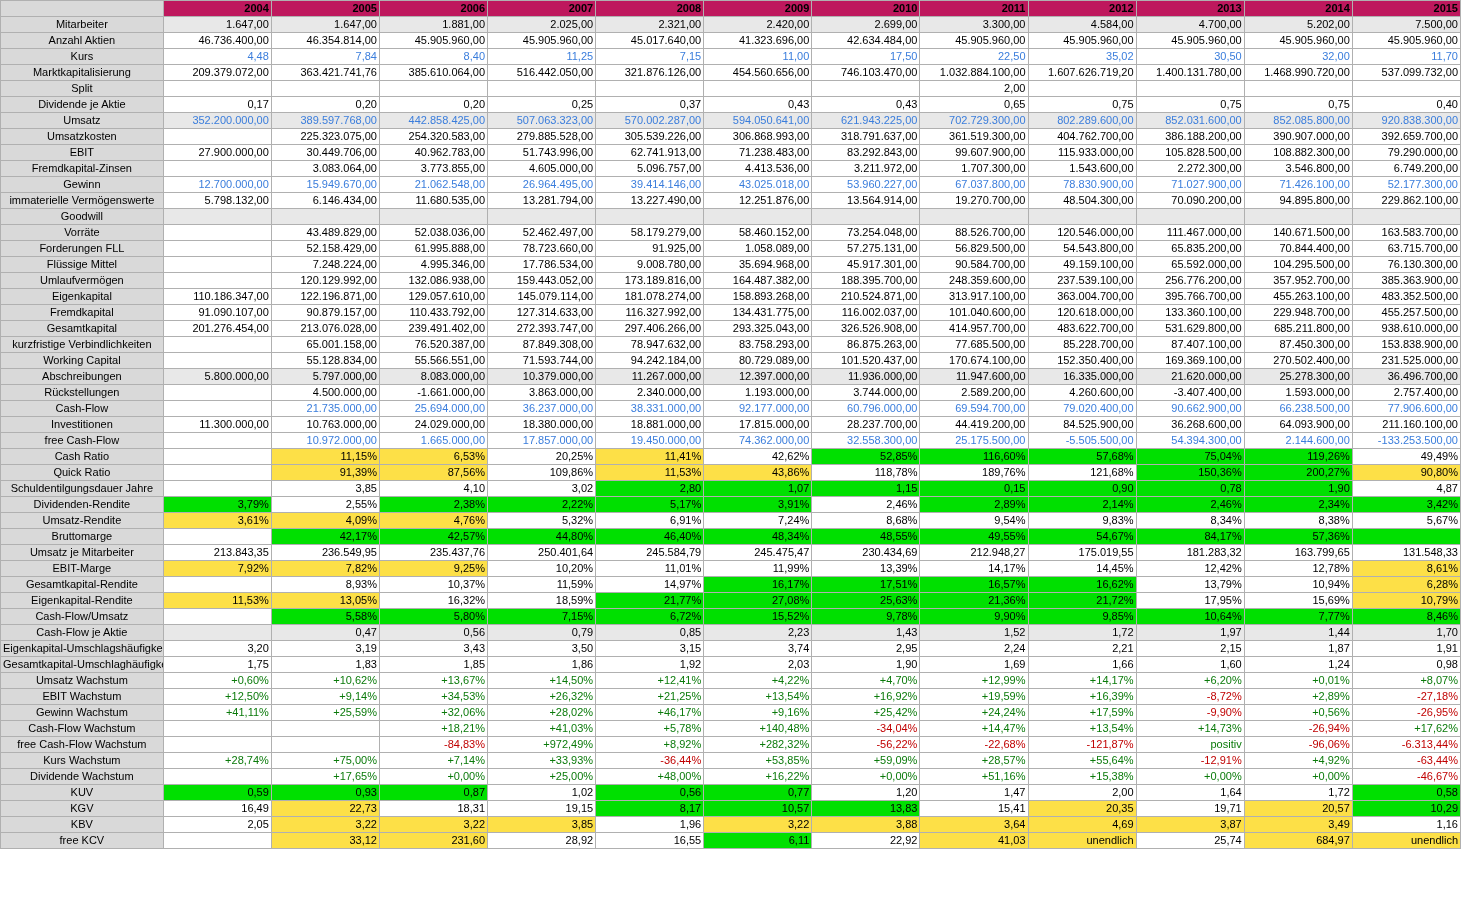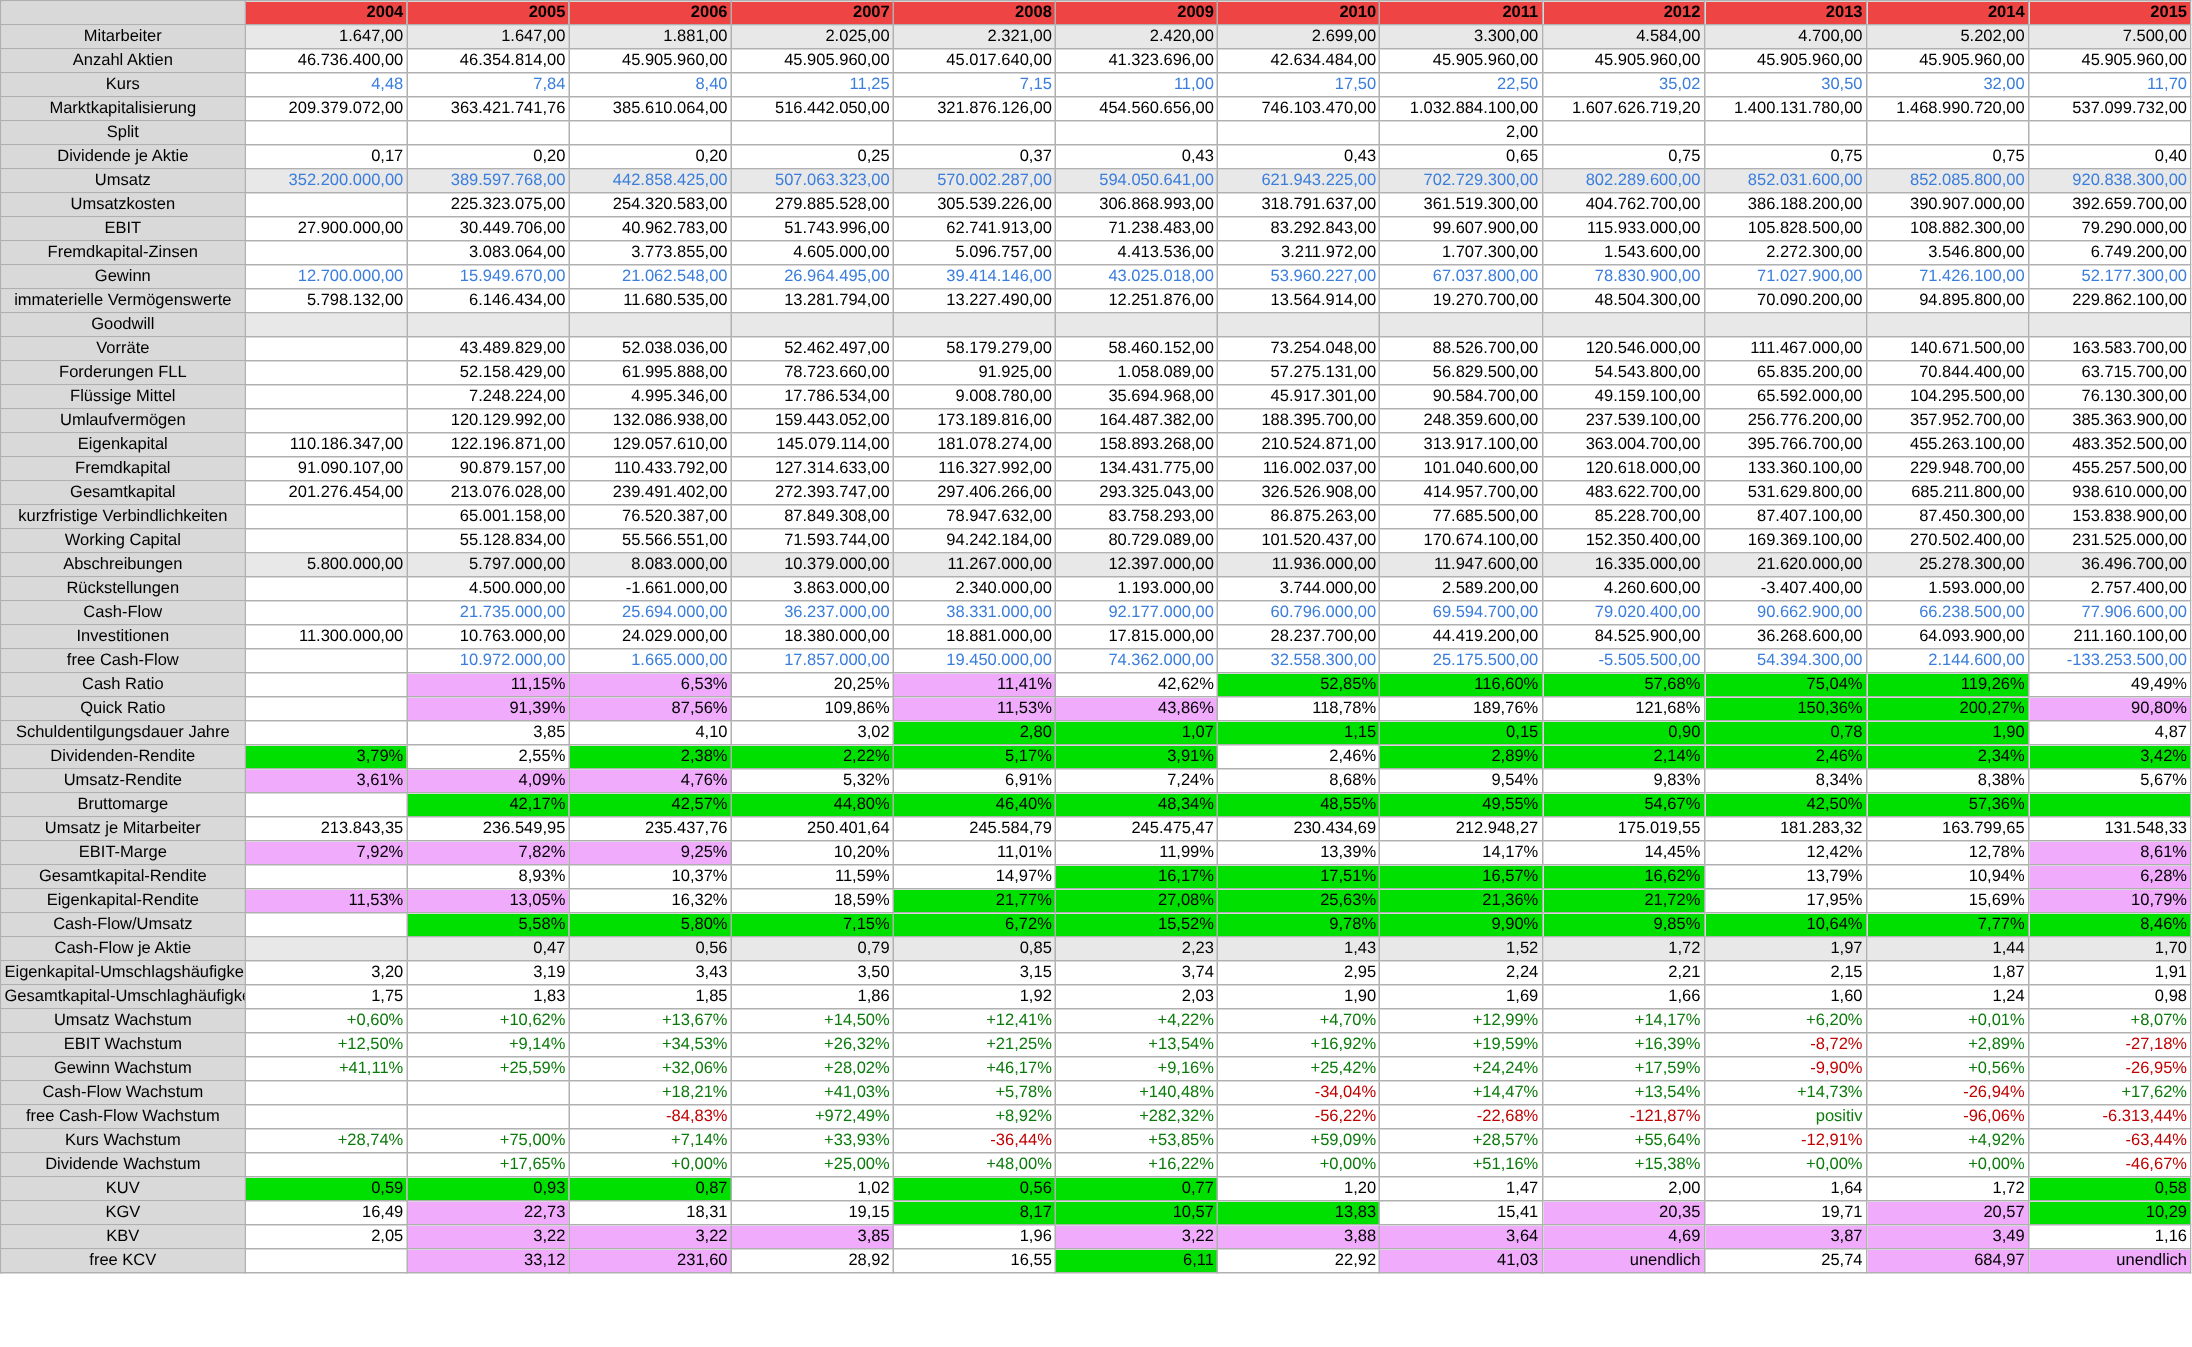--- a/index.html
+++ b/index.html
@@ -2,30 +2,30 @@
 <html><head>
 <meta charset="utf-8">
 <style>
   html,body{margin:0;padding:0;background:#fff;}
   body{font-family:"Liberation Sans",sans-serif;}
   #sheet{width:1461px;height:898px;overflow:hidden;}
   table{border-collapse:collapse;table-layout:fixed;width:1461px;font-size:11px;}
   col.lbl{width:137px;}
   col.yr{width:91px;}
   th,td{border:1px solid #b0b0b0;height:15px;line-height:15px;padding:0 2px;overflow:hidden;white-space:nowrap;}
-  th{background:#ef4444;font-weight:bold;text-align:right;font-size:11px;}
+  th{background:#be185d;font-weight:bold;text-align:right;font-size:11px;}
   th.corner{background:#d9d9d9;}
   td.label{background:#d9d9d9;text-align:center;font-weight:normal;}
   td.v{text-align:right;background:#ffffff;}
   td.v.alt{background:#e8e8e8;margin-left:12px;}
   td.v.blue{color:#3a7ddc;}
   td.v.green-txt{color:#0a7a0a;}
   td.v.red-txt{color:#c00000;}
   td.v.bg-green{background:#00e000;}
-  td.v.bg-red{background:#f0abfc;margin-left:36px;}
+  td.v.bg-red{background:#fde047;margin-left:36px;}
 </style>
 </head>
 <body>
 
 <div id="sheet">
   <table>
     <colgroup>
       <col class="lbl">
         <col class="yr">
         <col class="yr">
@@ -542,21 +542,21 @@
           <td class="label">Bruttomarge</td>
           <td class="v"></td>
           <td class="v bg-green">42,17%</td>
           <td class="v bg-green">42,57%</td>
           <td class="v bg-green">44,80%</td>
           <td class="v bg-green">46,40%</td>
           <td class="v bg-green">48,34%</td>
           <td class="v bg-green">48,55%</td>
           <td class="v bg-green">49,55%</td>
           <td class="v bg-green">54,67%</td>
-          <td class="v bg-green">42,50%</td>
+          <td class="v bg-green">84,17%</td>
           <td class="v bg-green">57,36%</td>
           <td class="v bg-green"></td>
         </tr>
         <tr>
           <td class="label">Umsatz je Mitarbeiter</td>
           <td class="v">213.843,35</td>
           <td class="v">236.549,95</td>
           <td class="v">235.437,76</td>
           <td class="v">250.401,64</td>
           <td class="v">245.584,79</td>

